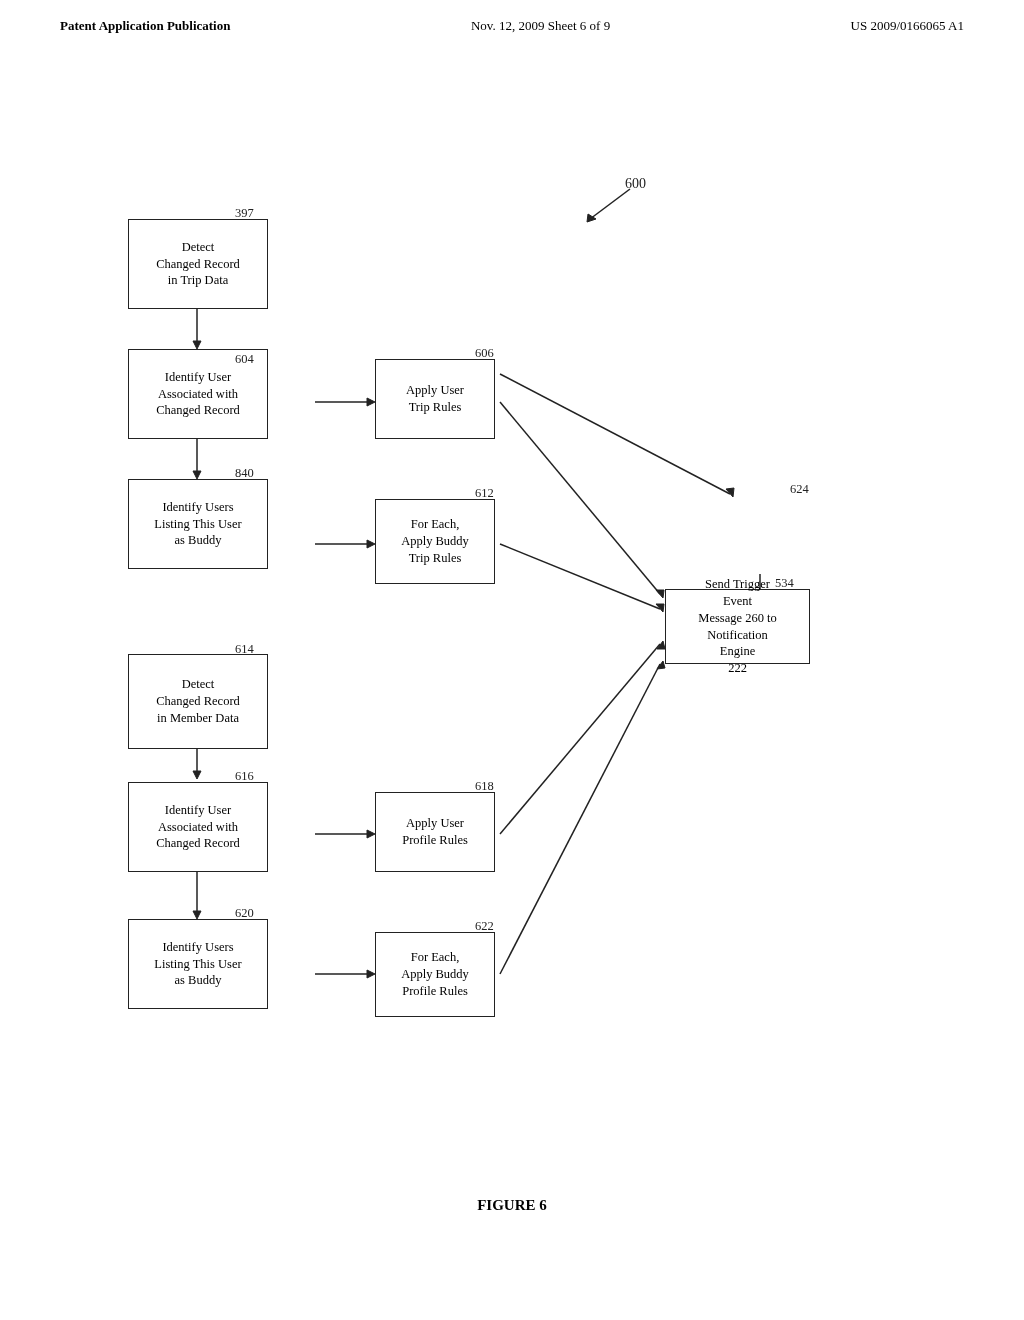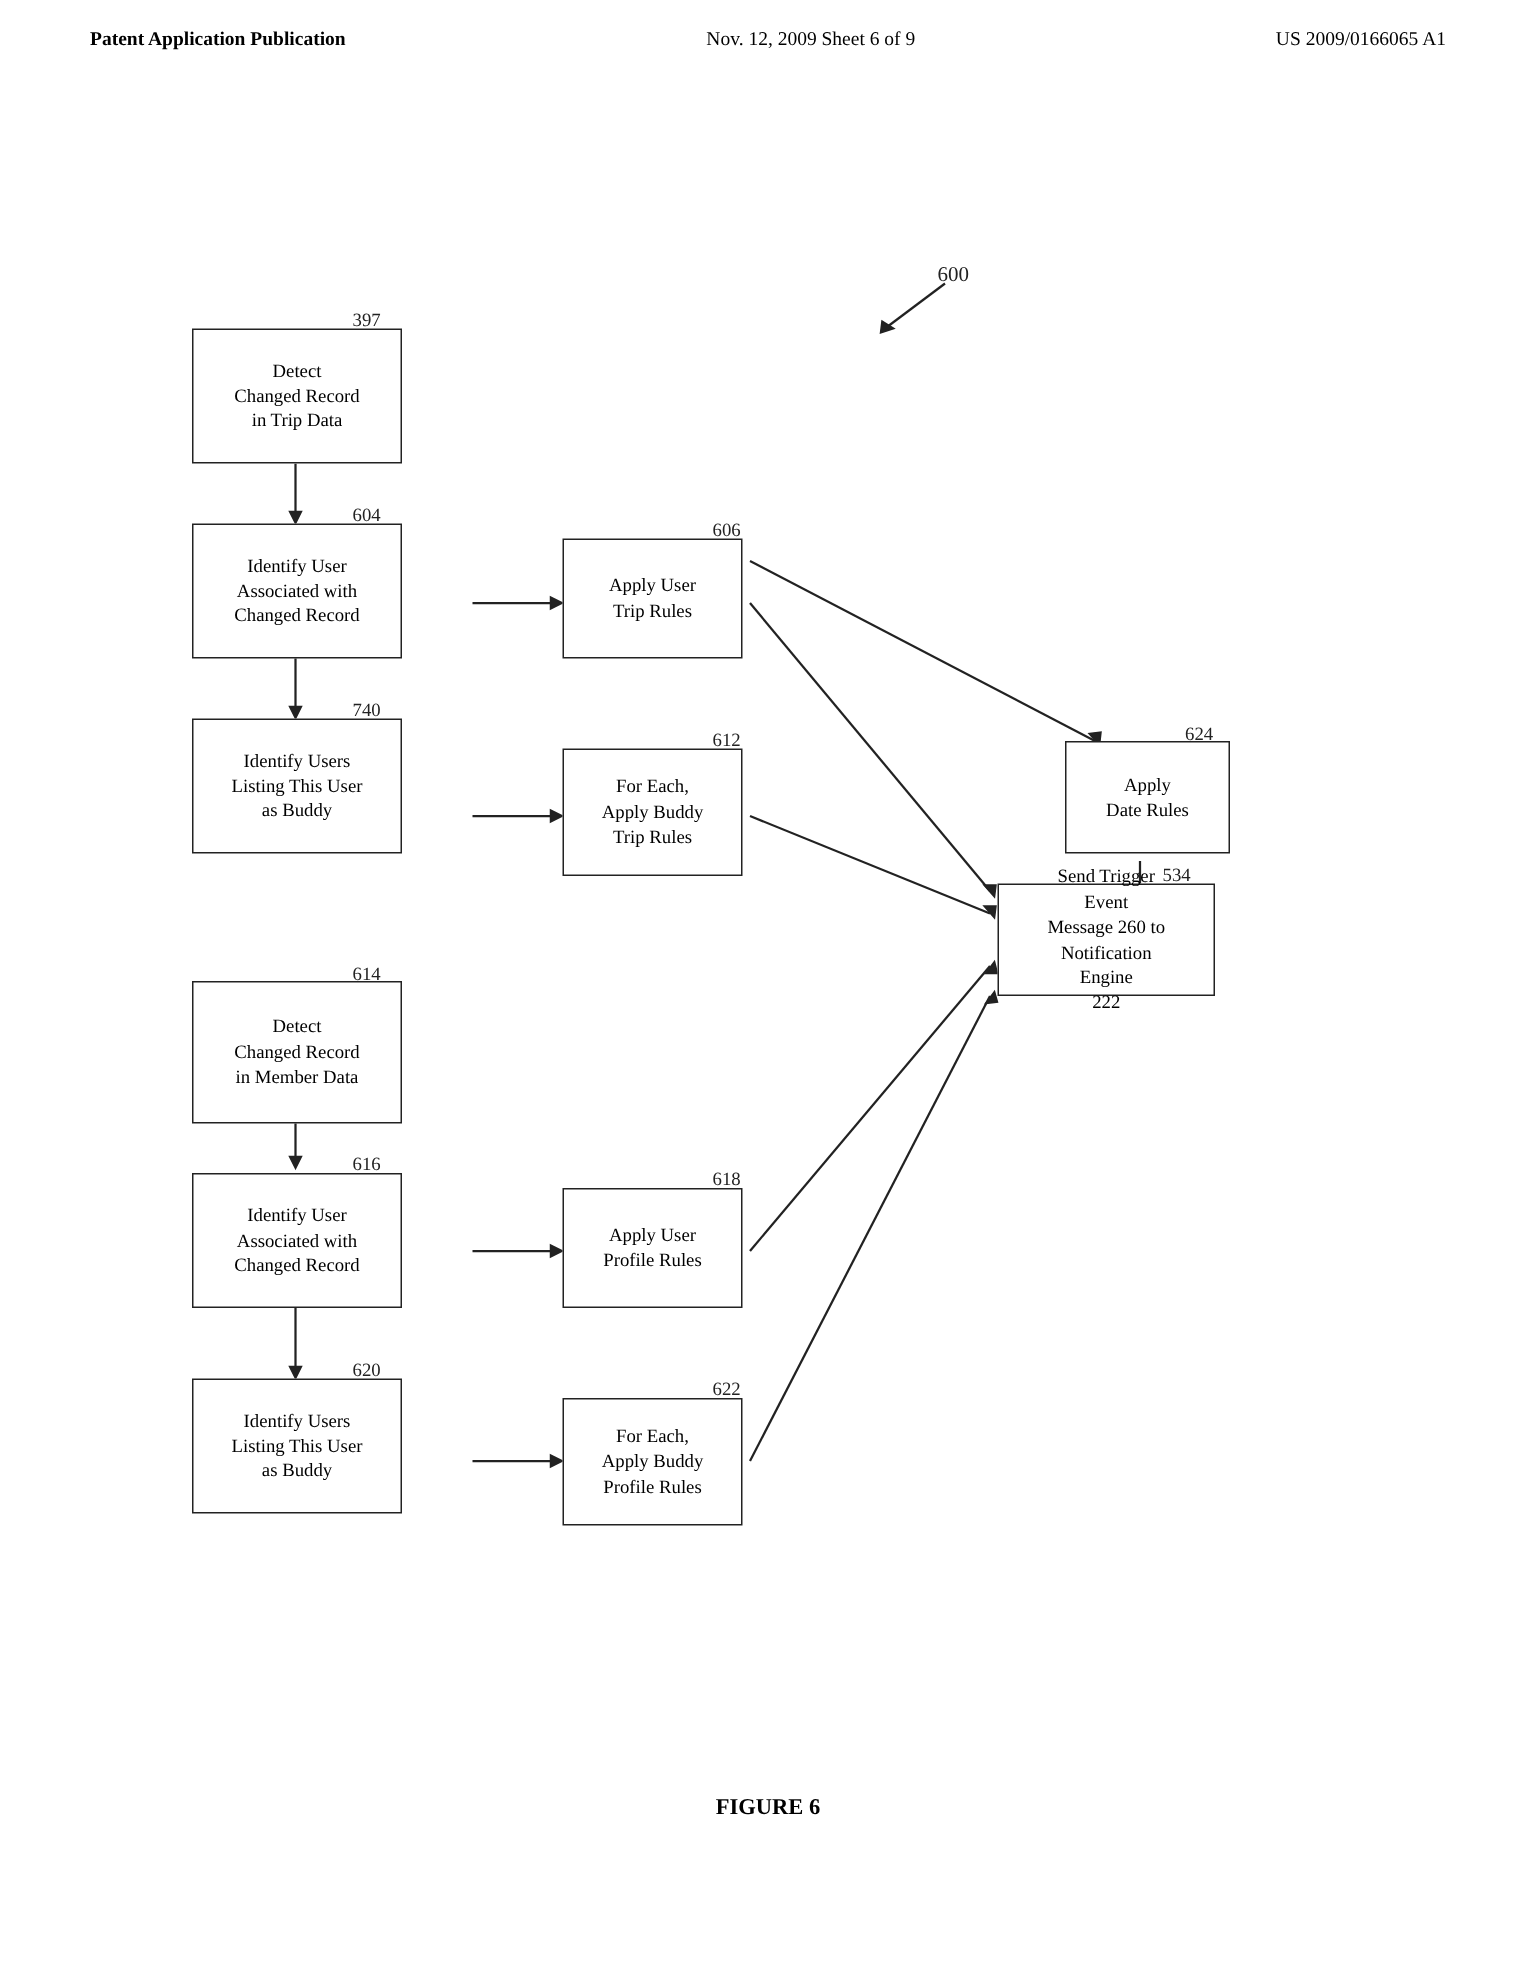--- a/index.html
+++ b/index.html
@@ -145,48 +145,44 @@
 Changed Record
 in Trip Data</span>
   </div>
   <span class="ref-label" style="left:235px; top:162px;">397</span>
 
   <div class="flow-box" style="left:128px; top:305px; width:140px; height:90px;">
     <span style="white-space:pre-line;">Identify User
 Associated with
 Changed Record</span>
   </div>
-  <span class="ref-label" style="left:235px; top:292px;">604</span>
+  <span class="ref-label" style="left:235px; top:308px;">604</span>
 
   <div class="flow-box" style="left:375px; top:315px; width:120px; height:80px;">
     <span style="white-space:pre-line;">Apply User
 Trip Rules</span>
   </div>
   <span class="ref-label" style="left:475px; top:302px;">606</span>
 
-  <div class="flow-box" style="left:710px; top:450px; width:110px; height:75px;">
-    <span style="white-space:pre-line;">Apply
-Date Rules</span>
-  </div>
   <span class="ref-label" style="left:790px; top:438px;">624</span>
 
   <div class="flow-box" style="left:665px; top:545px; width:145px; height:75px;">
     <span style="white-space:pre-line;">Send Trigger Event
 Message 260 to
 Notification Engine
 222</span>
   </div>
   <span class="ref-label" style="left:775px; top:532px;">534</span>
 
   <div class="flow-box" style="left:128px; top:435px; width:140px; height:90px;">
     <span style="white-space:pre-line;">Identify Users
 Listing This User
 as Buddy</span>
   </div>
-  <span class="ref-label" style="left:235px; top:422px;">740</span>
+  <span class="ref-label" style="left:235px; top:422px;">840</span>
 
   <div class="flow-box" style="left:375px; top:455px; width:120px; height:85px;">
     <span style="white-space:pre-line;">For Each,
 Apply Buddy
 Trip Rules</span>
   </div>
   <span class="ref-label" style="left:475px; top:442px;">612</span>
 
   <div class="flow-box" style="left:128px; top:610px; width:140px; height:95px;">
     <span style="white-space:pre-line;">Detect

